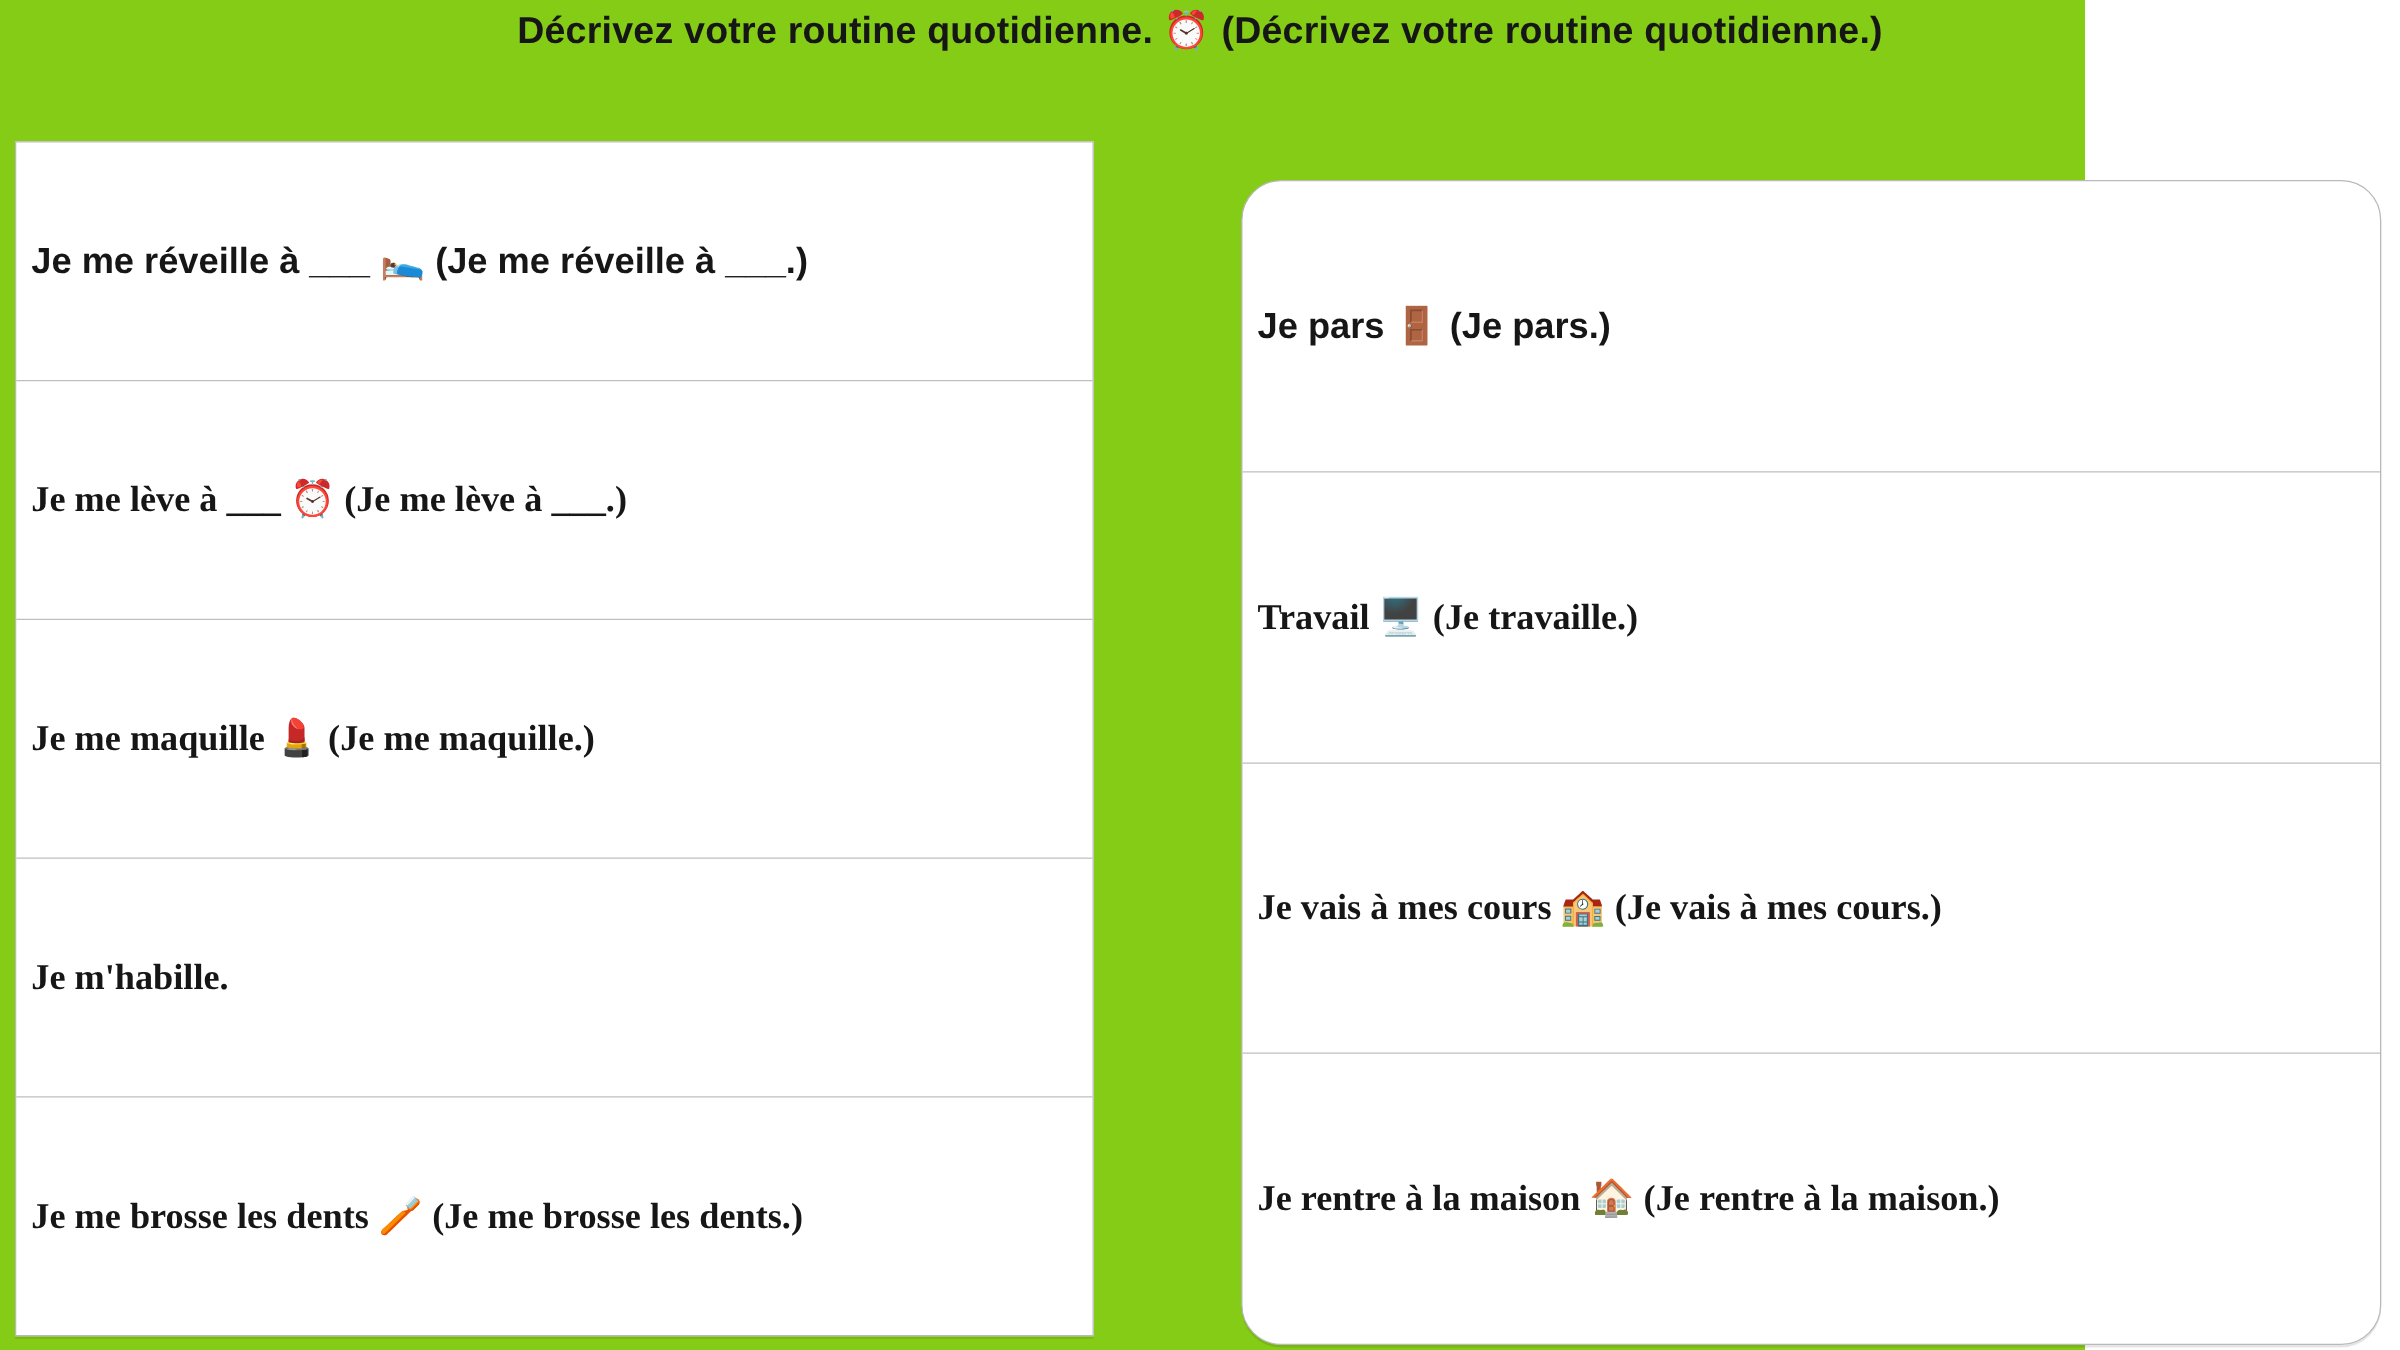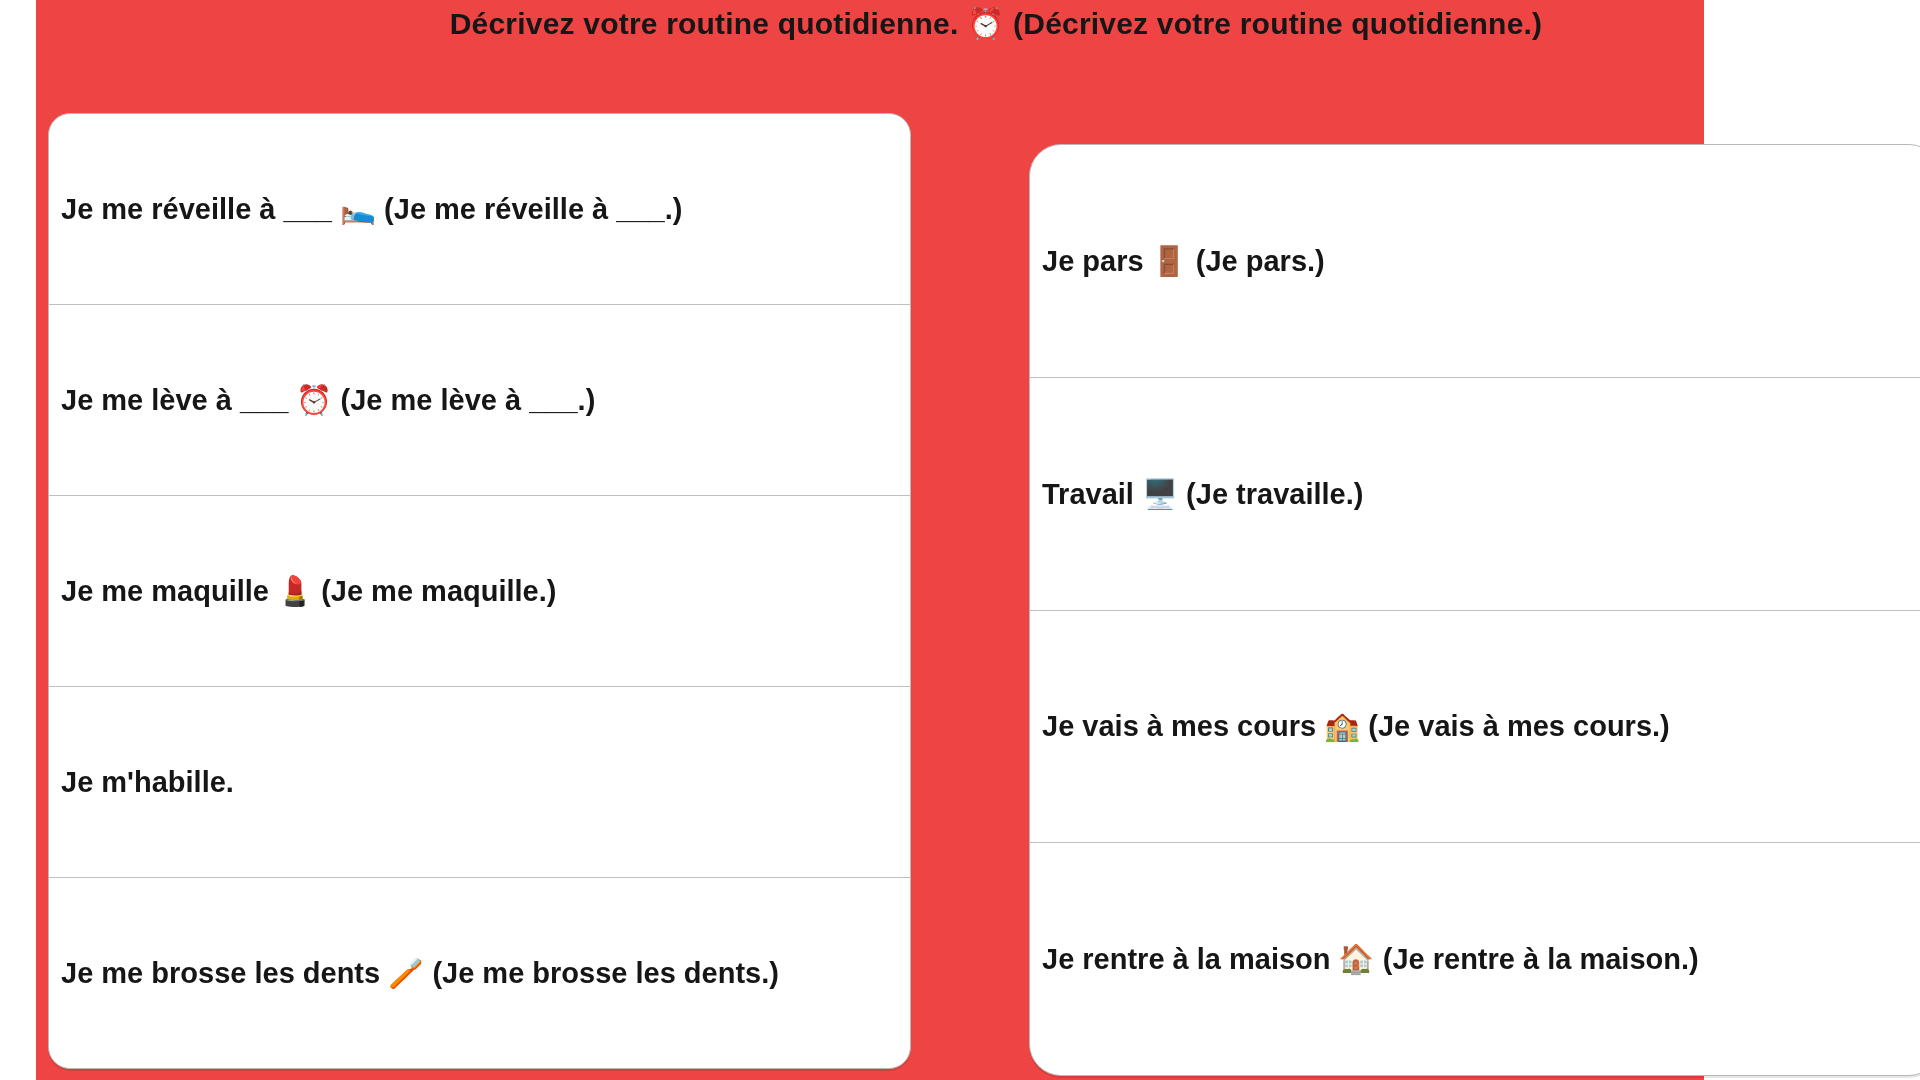--- a/index.html
+++ b/index.html
@@ -2,51 +2,51 @@
 <html><head>
 <meta charset="utf-8">
 <style>
   * { margin: 0; padding: 0; box-sizing: border-box; }
   html, body {
     width: 1920px; height: 1080px;
     background: #ffffff;
     font-family: "Liberation Sans", "DejaVu Sans", sans-serif;
     overflow: hidden;
   }
-  .page { position: relative; width: 1668px; height: 1080px; background: #ef4444; margin-left: 36px; }
+  .page { position: relative; width: 1668px; height: 1080px; background: #84cc16; }
 
   .title {
     position: absolute;
     top: 6px; left: 0; width: 1920px;
     text-align: center;
     font-size: 30px;
     font-weight: 700;
     color: #161616;
     letter-spacing: 0.2px;
   }
 
   .card {
     position: absolute;
     background: #ffffff;
     border: 1px solid #b9b9b9;
     box-shadow: 0 2px 0 rgba(0,0,0,0.10);
     display: flex;
     flex-direction: column;
   }
-  .card-left  { left: 12px;  top: 113px; width: 863px; height: 956px; border-radius: 22px; }
+  .card-left  { left: 12px;  top: 113px; width: 863px; height: 956px; }
   .card-right { left: 993px; top: 144px; width: 912px; height: 932px; border-radius: 32px; }
 
   .cell {
     flex: 1 1 0;
     display: flex;
     align-items: center;
     padding: 0 12px;
     overflow: hidden;
   }
-  .cell + .cell { border-top: 1px solid #bfbfbf; }
+  .cell + .cell { border-top: 1px solid #bfbfbf; font-family: Liberation Serif, serif; }
 
   .phrase {
     font-size: 29px;
     font-weight: 700;
     color: #161616;
     line-height: 1.25;
     white-space: nowrap;
   }
 </style>
 </head>

